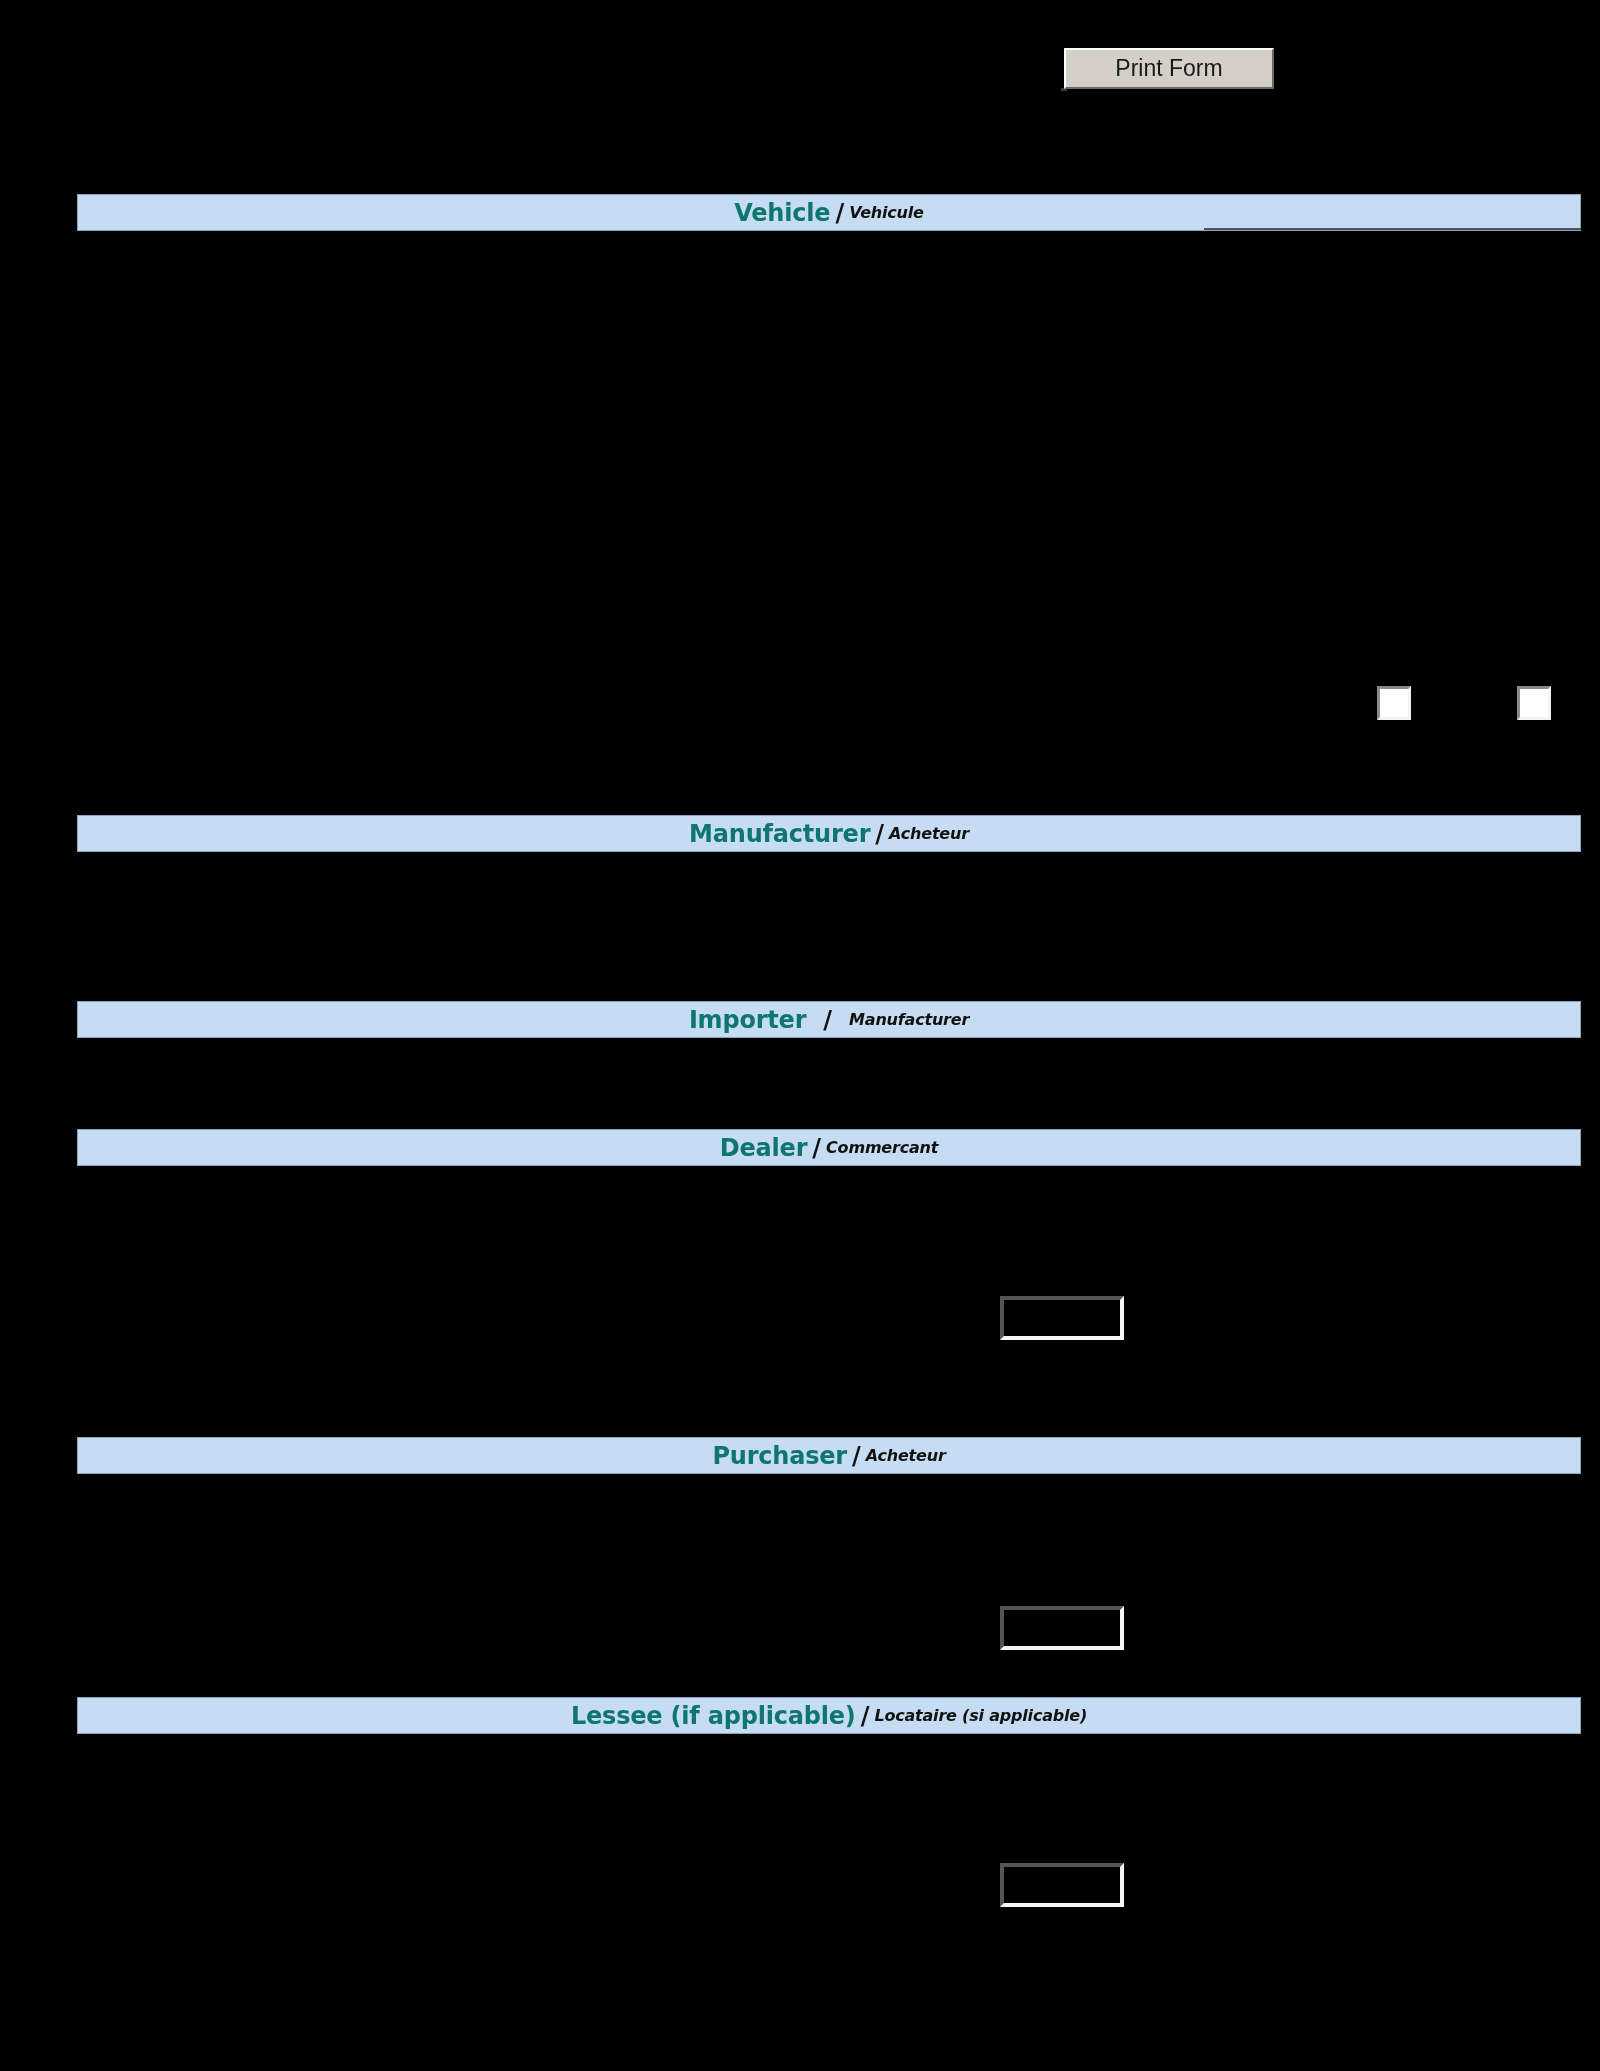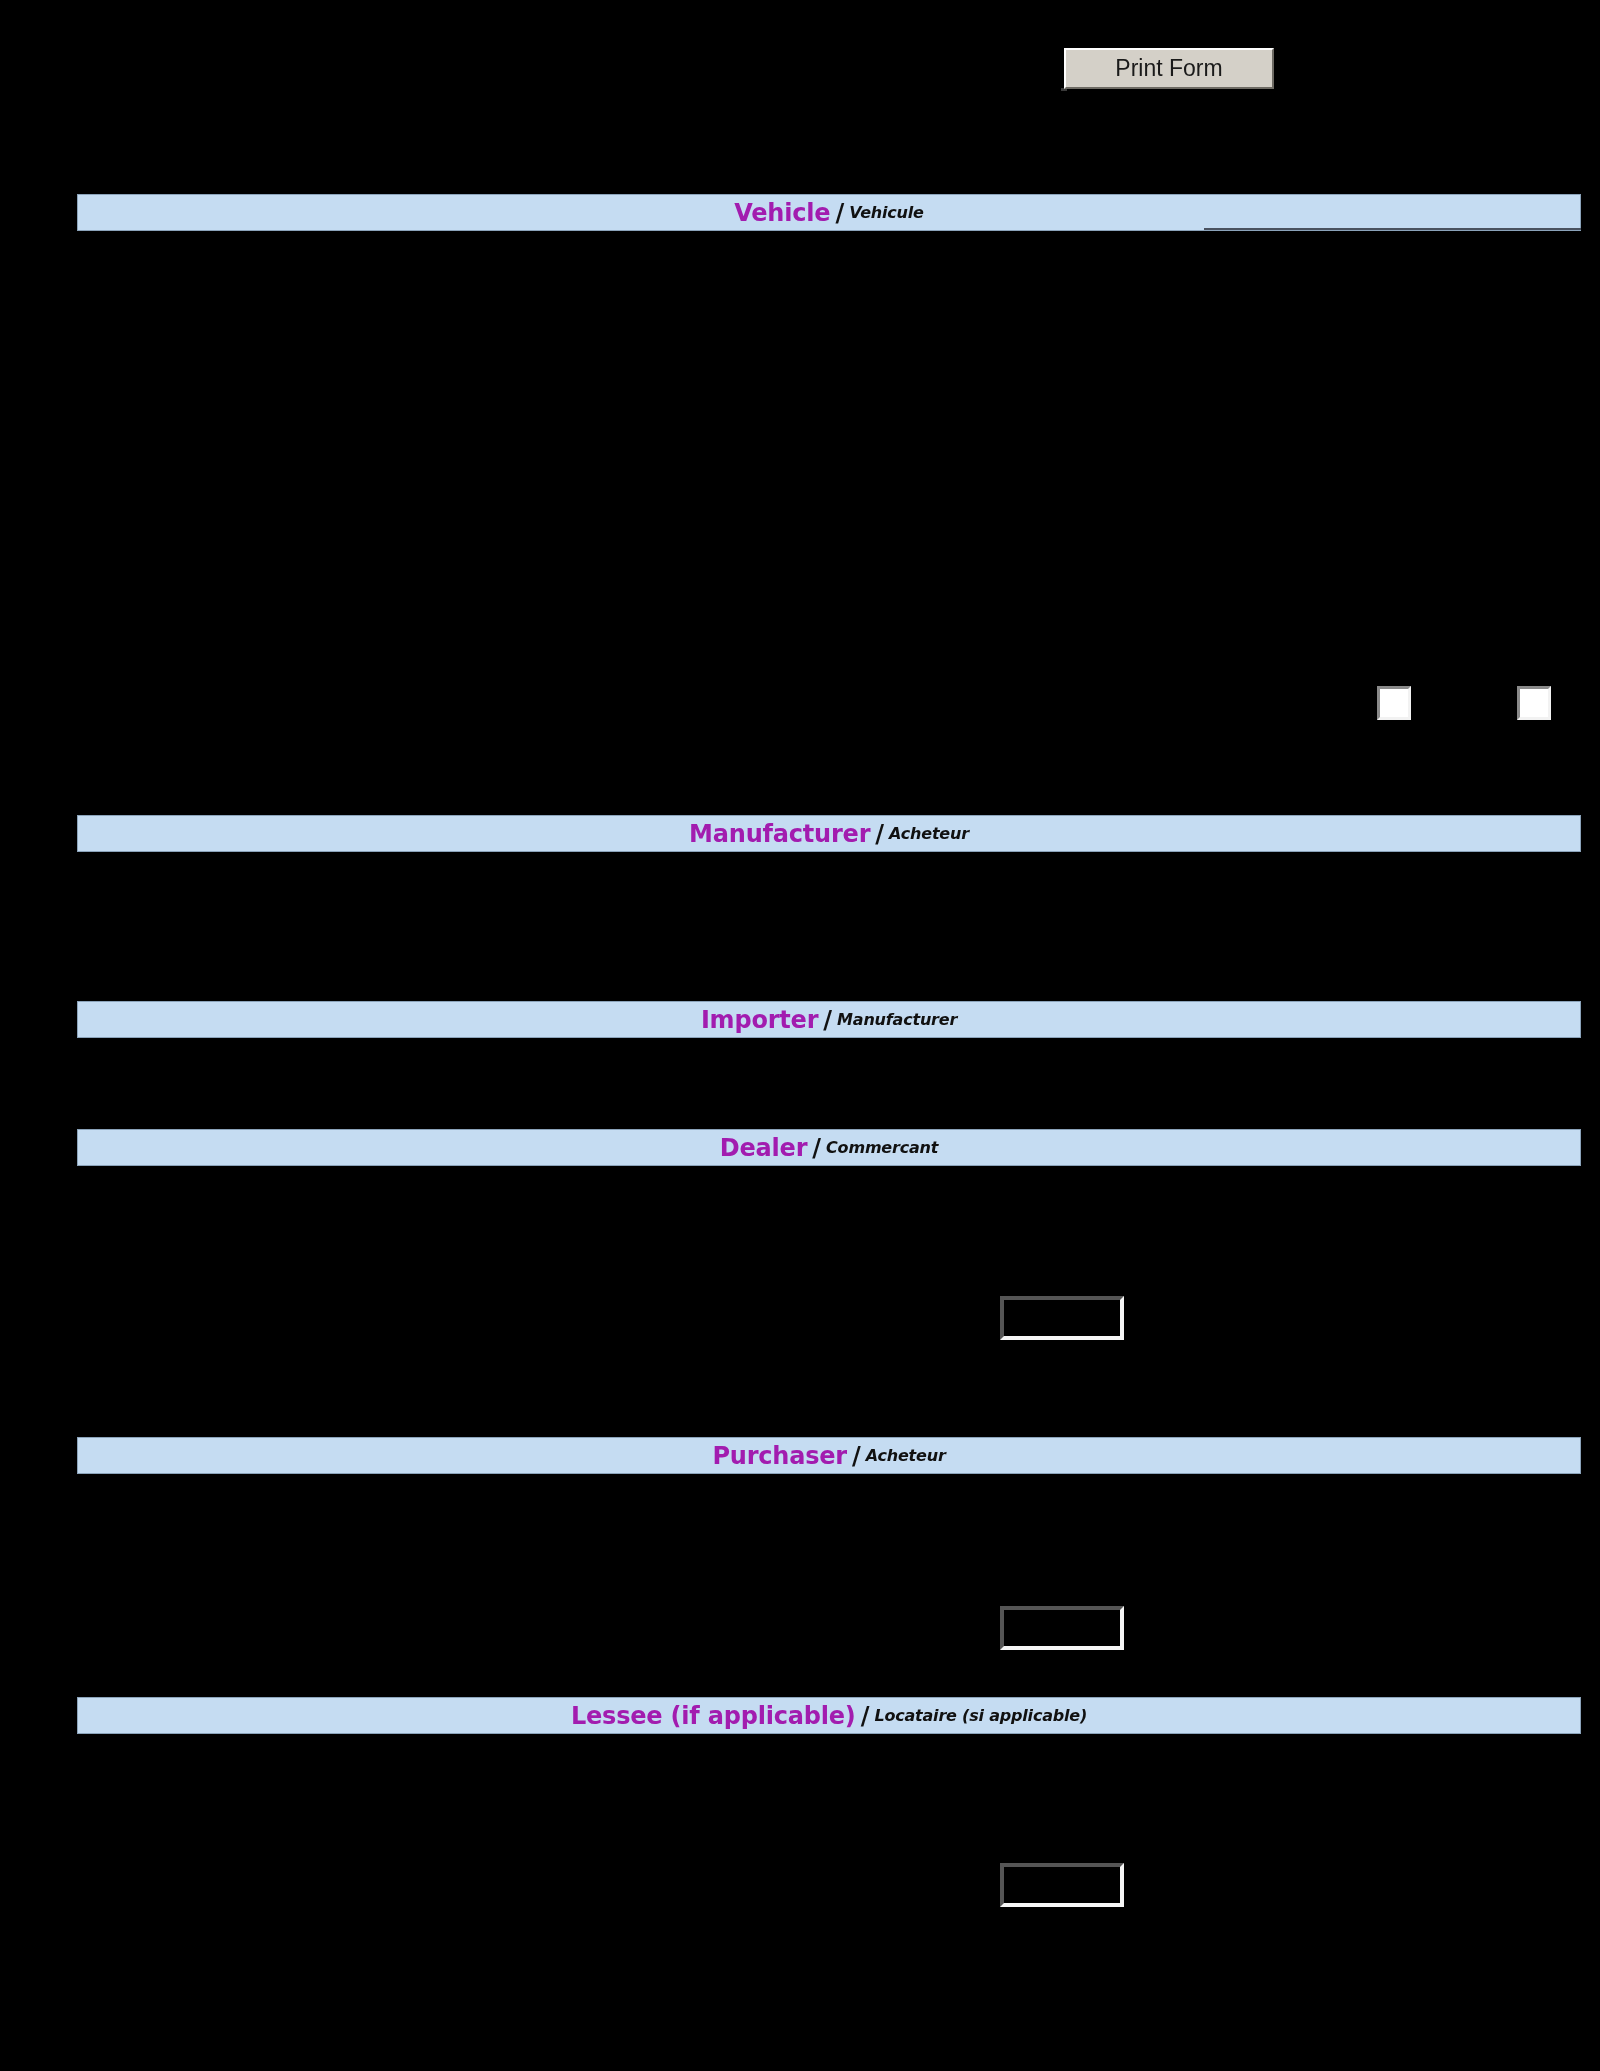--- a/index.html
+++ b/index.html
@@ -61,21 +61,21 @@
     box-sizing: border-box;
     display: flex;
     align-items: center;
     justify-content: center;
     white-space: nowrap;
   }
   .section-bar .en {
     font-family: "DejaVu Sans", sans-serif;
     font-weight: bold;
     font-size: 24px;
-    color: #a21caf;
+    color: #0f766e;
     letter-spacing: -0.2px;
   }
   .section-bar .sep {
     font-family: "DejaVu Sans", sans-serif;
     font-weight: bold;
     font-size: 24px;
     color: #111111;
     padding: 0 5px;
   }
   .section-bar .fr {
@@ -152,21 +152,21 @@
   <div class="form-checkbox" style="left:1348px; top:686px;"></div>
   <div class="form-checkbox" style="left:1488px; top:686px;"></div>
 
   <div class="section-bar" style="top:815px;">
     <span class="en">Manufacturer</span>
     <span class="sep">/</span>
     <span class="fr">Acheteur</span>
   </div>
   <div class="content-block" style="left:48px; top:853px; width:1504px; height:145px;"></div>
 
-  <div class="section-bar" style="top:1001px;">
+  <div class="section-bar" style="top:1001px;gap:12px;">
     <span class="en">Importer</span>
     <span class="sep">/</span>
     <span class="fr">Manufacturer</span>
   </div>
   <div class="content-block" style="left:48px; top:1039px; width:1504px; height:88px;"></div>
 
   <div class="section-bar" style="top:1129px;">
     <span class="en">Dealer</span>
     <span class="sep">/</span>
     <span class="fr">Commercant</span>

